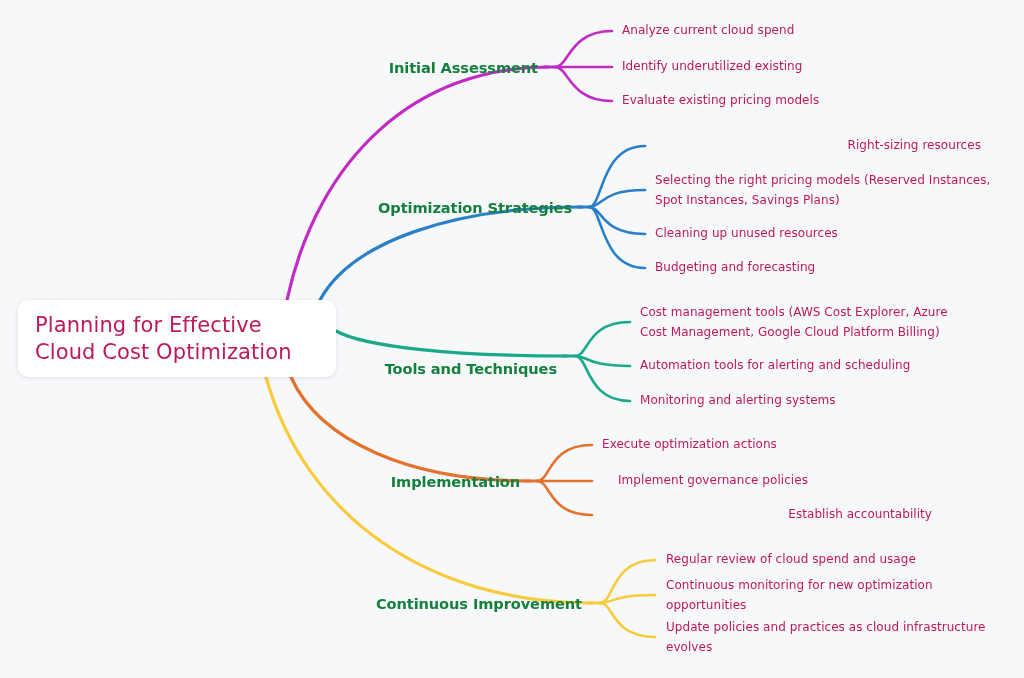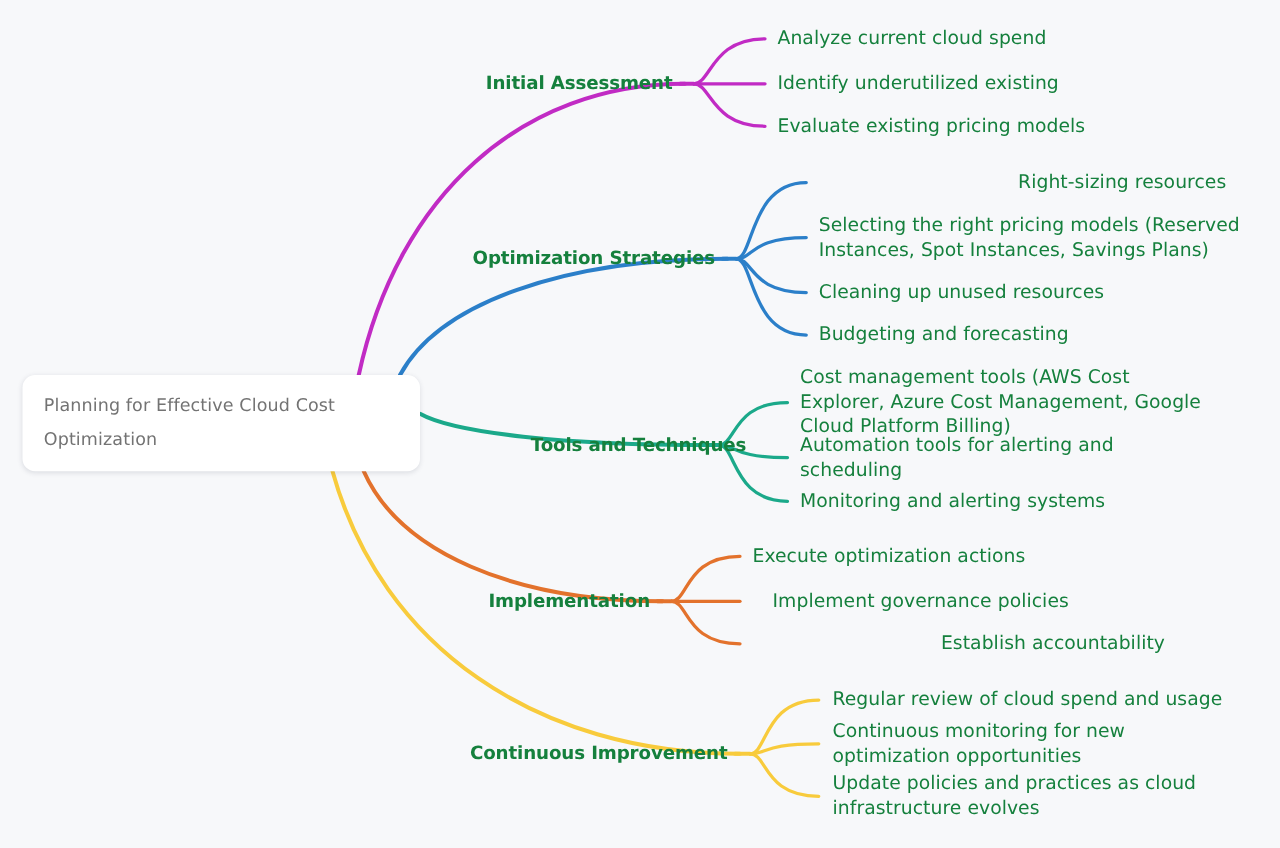--- a/index.html
+++ b/index.html
@@ -14,41 +14,41 @@
   .edge{fill:none;stroke-linecap:round;}
   .root-box{
     position:absolute;
     background:#ffffff;
     border-radius:10px;
     box-shadow:0 1px 4px rgba(40,50,70,.13);
     display:flex;align-items:center;
     box-sizing:border-box;
   }
   .root-text{
-    color:#737373;
-    font-size:14px;
+    color:#be185d;
+    font-size:21px;
     line-height:27px;
     letter-spacing:.1px;
     padding:0 17px;
   }
   .branch-label{
     position:absolute;
     font-size:14.6px;
     font-weight:bold;
     color:#15803d;
     letter-spacing:-.1px;
     white-space:nowrap;
     transform:translateY(-50%);
     text-align:right;
   }
   .leaf-label{
     position:absolute;
-    font-size:15px;
+    font-size:12px;
     line-height:19.5px;
-    color:#15803d;
+    color:#be185d;
     letter-spacing:.05px;
     transform:translateY(-50%);
   }
 </style>
 </head>
 <body>
 
 <svg id="mindmap" viewBox="0 0 1024 678">
   <g id="edges-layer">
       <path d="M 287 300 C 318.32 155.54, 417.5 67, 548 67" class="edge" stroke="#c12bc4" stroke-width="3.2"></path>
@@ -90,21 +90,21 @@
     <div class="leaf-label" style="left: 622px; top: 101px; width: 380px;">Evaluate existing pricing models</div>
     <div class="branch-label" style="left: 0px; width: 538px; top: 67px;">Initial Assessment</div>
     <div class="leaf-label" style="left: 631px; top: 146px; width: 350px; text-align: right;">Right-sizing resources</div>
     <div class="leaf-label" style="left: 655px; top: 190px; width: 350px;">Selecting the right pricing models (Reserved Instances, Spot Instances, Savings Plans)</div>
     <div class="leaf-label" style="left: 655px; top: 234px; width: 350px;">Cleaning up unused resources</div>
     <div class="leaf-label" style="left: 655px; top: 268px; width: 350px;">Budgeting and forecasting</div>
     <div class="branch-label" style="left: 0px; width: 572px; top: 207px;">Optimization Strategies</div>
     <div class="leaf-label" style="left: 640px; top: 322px; width: 335px;">Cost management tools (AWS Cost Explorer, Azure Cost Management, Google Cloud Platform Billing)</div>
     <div class="leaf-label" style="left: 640px; top: 366px; width: 335px;">Automation tools for alerting and scheduling</div>
     <div class="leaf-label" style="left: 640px; top: 401px; width: 335px;">Monitoring and alerting systems</div>
-    <div class="branch-label" style="left: 0px; width: 557px; top: 356px; padding-left: 40px;">Tools and Techniques</div>
+    <div class="branch-label" style="left: 0px; width: 557px; top: 368px;">Tools and Techniques</div>
     <div class="leaf-label" style="left: 602px; top: 445px; width: 330px;">Execute optimization actions</div>
     <div class="leaf-label" style="left: 618px; top: 481px; width: 330px;">Implement governance policies</div>
     <div class="leaf-label" style="left: 602px; top: 515px; width: 330px; text-align: right;">Establish accountability</div>
     <div class="branch-label" style="left: 0px; width: 520px; top: 481px;">Implementation</div>
     <div class="leaf-label" style="left: 666px; top: 560px; width: 330px;">Regular review of cloud spend and usage</div>
     <div class="leaf-label" style="left: 666px; top: 595px; width: 330px;">Continuous monitoring for new optimization opportunities</div>
     <div class="leaf-label" style="left: 666px; top: 637px; width: 330px;">Update policies and practices as cloud infrastructure evolves</div>
     <div class="branch-label" style="left: 0px; width: 582px; top: 603px;">Continuous Improvement</div>
   </div>
 

